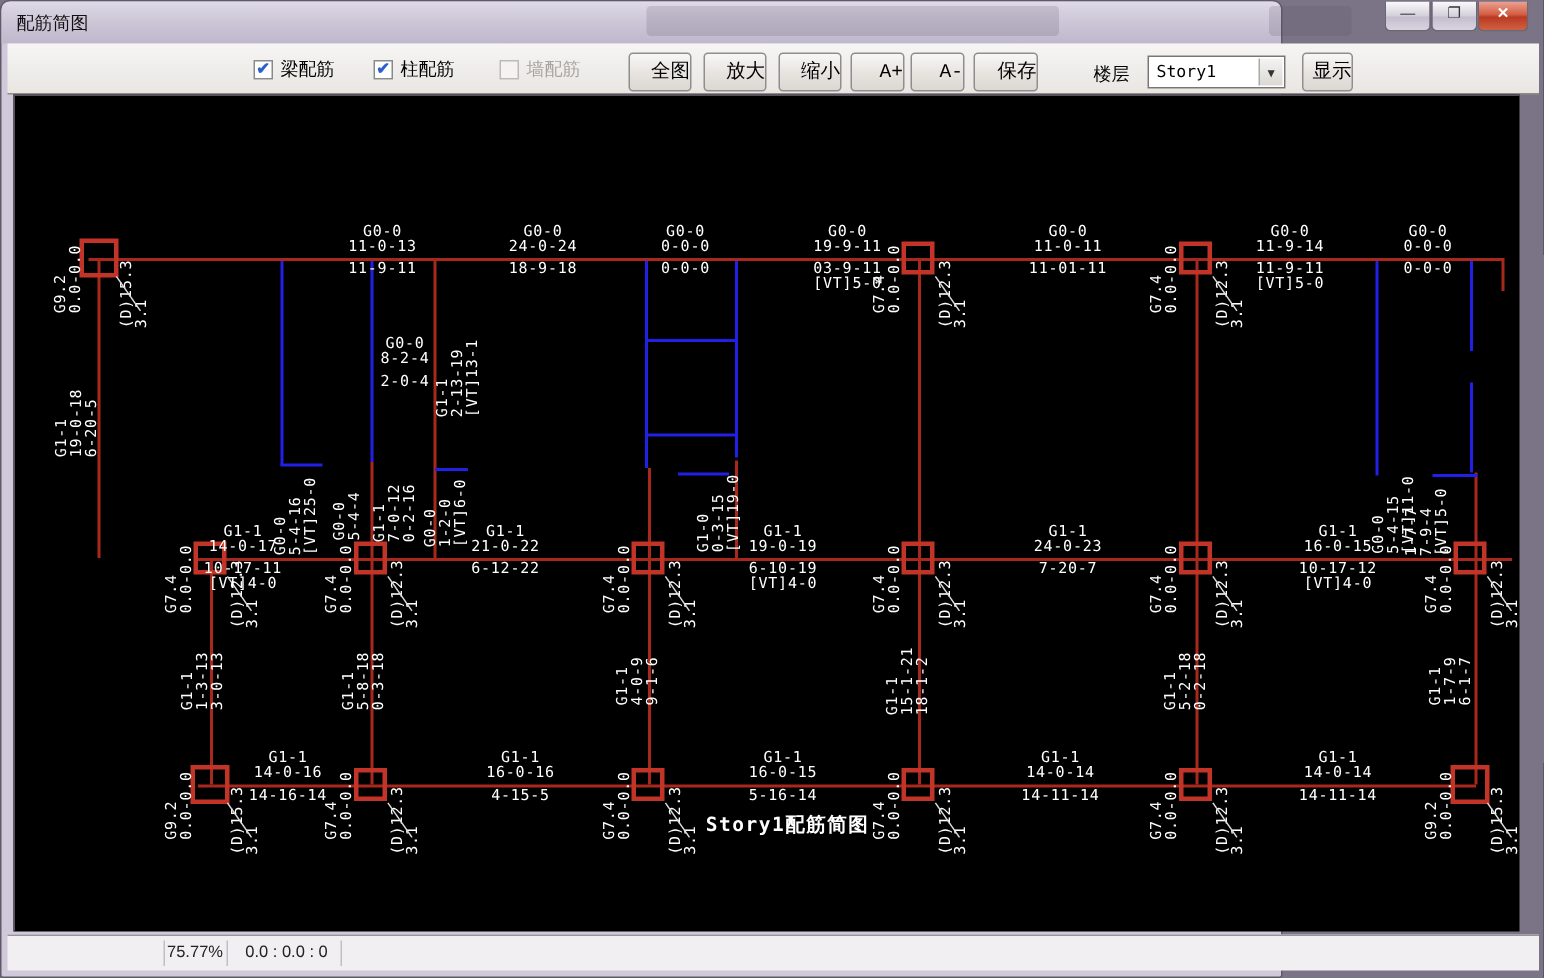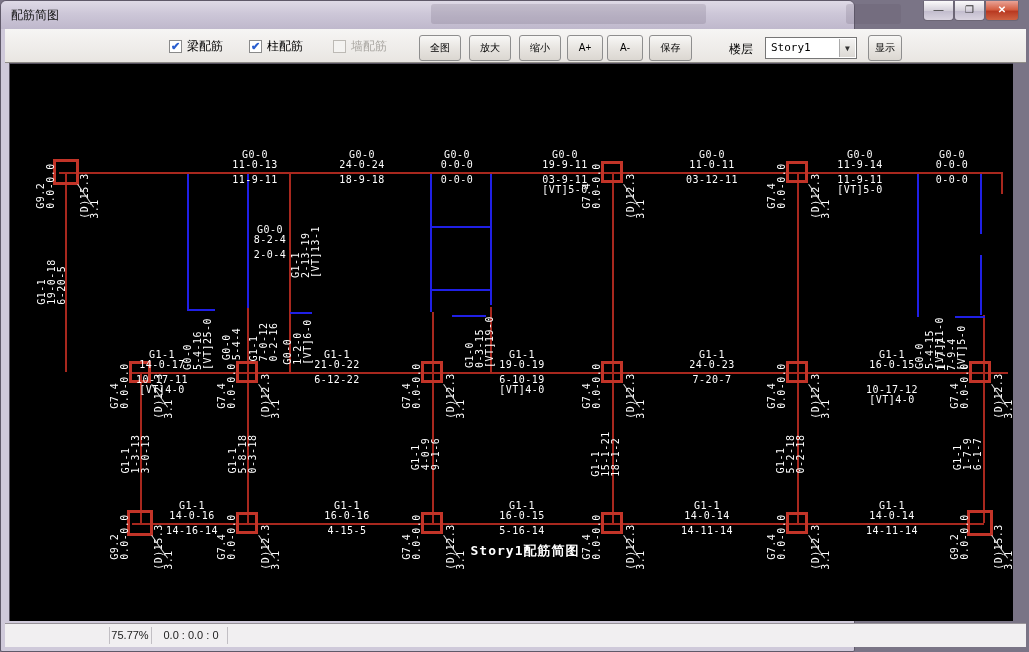--- a/index.html
+++ b/index.html
@@ -23,22 +23,22 @@
                color:#fff; font-weight:bold; }
   
   #toolbar { position:absolute; left:4px; top:28px; width:1021px; height:34px;
              background:linear-gradient(#f6f5f4,#e9e6e2); border-bottom:1px solid #8f8c88; }
   .cb { position:absolute; top:9px; display:flex; align-items:center; font-size:12px; color:#000; }
   .cb .box { width:13px; height:13px; border:1px solid #8a8a8a; background:#fff; margin-right:5px;
              font-size:11px; line-height:11px; text-align:center; color:#2a5fd0; font-weight:bold; }
   .cb.disabled { color:#a8a5a0; }
   .cb.disabled .box { border-color:#bdbab5; background:#f4f3f1; }
   .tbtn { position:absolute; top:6px; height:26px; border:1px solid #8e8e8e; border-radius:3px;
-          background:linear-gradient(#f8f7f6,#e8e5e1 50%,#dbd7d1); font-size:10px; color:#000;
-          text-align:center; line-height:24px; cursor:default; }
+          background:linear-gradient(#f8f7f6,#e8e5e1 50%,#dbd7d1); font-size:13px; color:#000;
+          text-align:right; line-height:24px; cursor:default;font-family:Liberation Mono, monospace; }
   #lbl-floor { position:absolute; top:12px; font-size:12px; color:#000; }
   #floor-select { position:absolute; top:8px; height:22px; width:92px; background:#fff;
                   border:1px solid #767676; font-size:11px; font-family:"DejaVu Sans Mono",monospace;
                   line-height:20px; padding-left:5px; color:#000; }
   #floor-select .arrow { position:absolute; right:1px; top:1px; bottom:1px; width:16px;
                   background:linear-gradient(#f4f3f2,#dcd9d4); border-left:1px solid #aaa;
                   font-size:8px; color:#333; text-align:center; line-height:19px; }
   
   #canvas { position:absolute; left:8px; top:62px; width:1004px; height:558px; background:#000;
             border-top:1px solid #55505e; border-left:1px solid #55505e; overflow:hidden; }
@@ -224,21 +224,21 @@
       <div class="hl-block" style="left: 352px; top: 111px; transform: translateX(-50%);">18-9-18</div>
       <div class="hl-block" style="left: 447px; top: 106px; transform: translate(-50%, -100%);">G0-0
 0-0-0</div>
       <div class="hl-block" style="left: 447px; top: 111px; transform: translateX(-50%);">0-0-0</div>
       <div class="hl-block" style="left: 555px; top: 106px; transform: translate(-50%, -100%);">G0-0
 19-9-11</div>
       <div class="hl-block" style="left: 555px; top: 111px; transform: translateX(-50%);">03-9-11
 [VT]5-0</div>
       <div class="hl-block" style="left: 702px; top: 106px; transform: translate(-50%, -100%);">G0-0
 11-0-11</div>
-      <div class="hl-block" style="left: 702px; top: 111px; transform: translateX(-50%);">03-12-11</div>
+      <div class="hl-block" style="left: 702px; top: 111px; transform: translateX(-50%);">11-01-11</div>
       <div class="hl-block" style="left: 850px; top: 106px; transform: translate(-50%, -100%);">G0-0
 11-9-14</div>
       <div class="hl-block" style="left: 850px; top: 111px; transform: translateX(-50%);">11-9-11
 [VT]5-0</div>
       <div class="hl-block" style="left: 942px; top: 106px; transform: translate(-50%, -100%);">G0-0
 0-0-0</div>
       <div class="hl-block" style="left: 942px; top: 111px; transform: translateX(-50%);">0-0-0</div>
       <div class="hl-block" style="left: 260px; top: 181px; transform: translate(-50%, -100%);">G0-0
 8-2-4</div>
       <div class="hl-block" style="left: 260px; top: 186px; transform: translateX(-50%);">2-0-4</div>
@@ -251,21 +251,21 @@
       <div class="hl-block" style="left: 327px; top: 311px; transform: translateX(-50%);">6-12-22</div>
       <div class="hl-block" style="left: 512px; top: 306px; transform: translate(-50%, -100%);">G1-1
 19-0-19</div>
       <div class="hl-block" style="left: 512px; top: 311px; transform: translateX(-50%);">6-10-19
 [VT]4-0</div>
       <div class="hl-block" style="left: 702px; top: 306px; transform: translate(-50%, -100%);">G1-1
 24-0-23</div>
       <div class="hl-block" style="left: 702px; top: 311px; transform: translateX(-50%);">7-20-7</div>
       <div class="hl-block" style="left: 882px; top: 306px; transform: translate(-50%, -100%);">G1-1
 16-0-15</div>
-      <div class="hl-block" style="left: 882px; top: 321px; transform: translateX(-50%);">10-17-12
+      <div class="hl-block" style="left: 882px; top: 311px; transform: translateX(-50%);">10-17-12
 [VT]4-0</div>
       <div class="hl-block" style="left: 182px; top: 457px; transform: translate(-50%, -100%);">G1-1
 14-0-16</div>
       <div class="hl-block" style="left: 182px; top: 462px; transform: translateX(-50%);">14-16-14</div>
       <div class="hl-block" style="left: 337px; top: 457px; transform: translate(-50%, -100%);">G1-1
 16-0-16</div>
       <div class="hl-block" style="left: 337px; top: 462px; transform: translateX(-50%);">4-15-5</div>
       <div class="hl-block" style="left: 512px; top: 457px; transform: translate(-50%, -100%);">G1-1
 16-0-15</div>
       <div class="hl-block" style="left: 512px; top: 462px; transform: translateX(-50%);">5-16-14</div>

